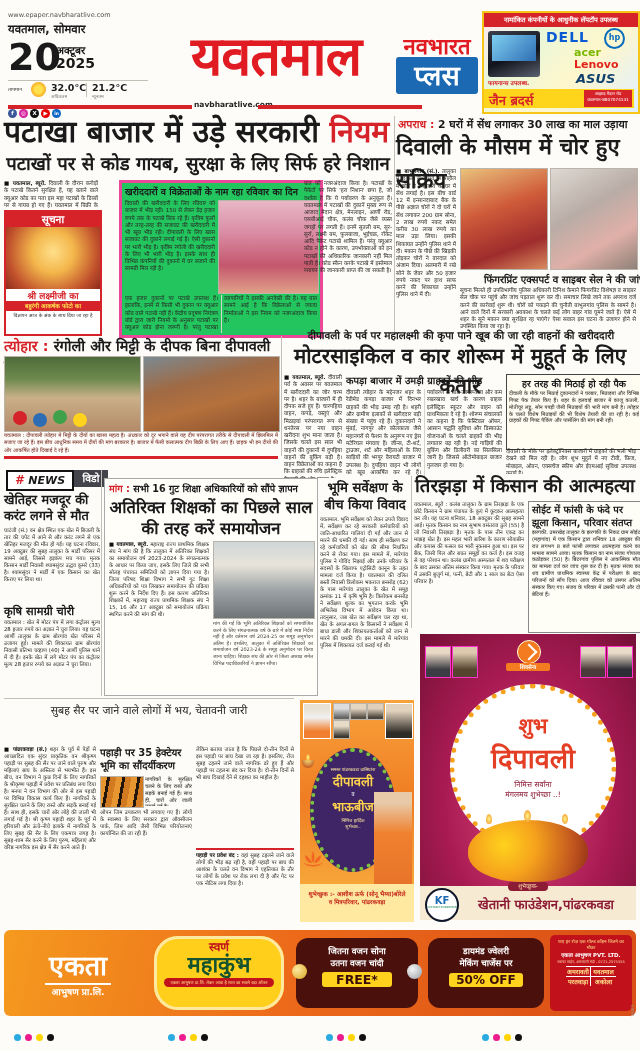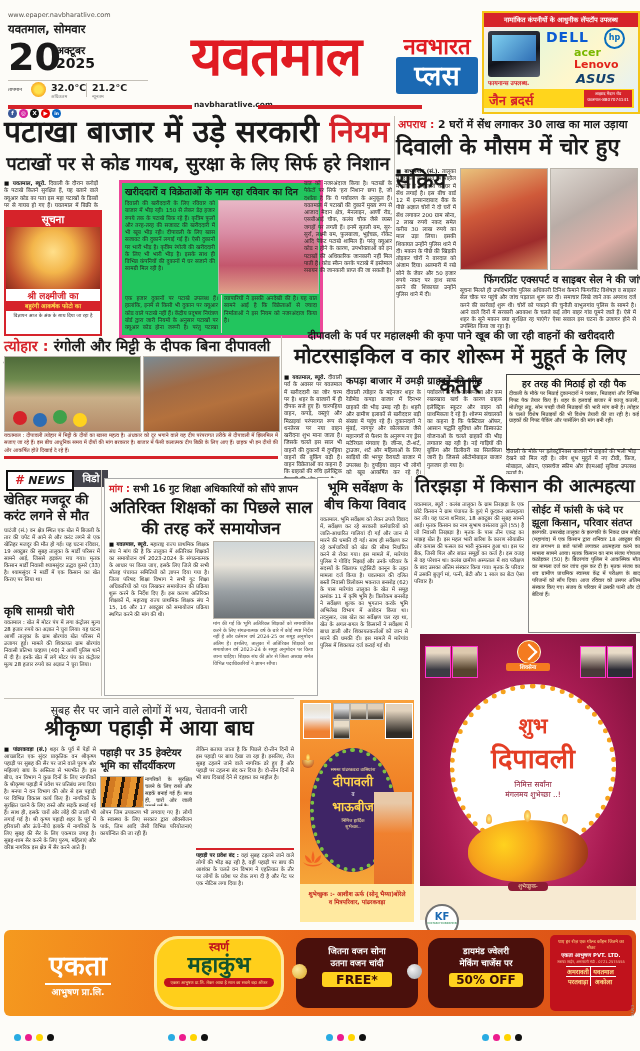--- a/index.html
+++ b/index.html
@@ -162,30 +162,30 @@
       <div style="font-size:7.5px;color:#8c1b35;margin-top:3px;">निमित्त सर्वांना</div>
       <div style="font-size:7.5px;color:#8c1b35;">मंगलमय शुभेच्छा ..!</div>
     </div>
     <div class="abs" style="left:48px;top:186px;width:120px;height:62px;background:radial-gradient(circle at 30% 40%,#ffd21e 0%,#f6a21c 35%,#c2571f 75%,#8c2a14 100%);border-radius:50% 50% 45% 45%;">
       <div style="position:absolute;left:18px;top:-6px;width:6px;height:10px;border-radius:50% 50% 50% 50%/60% 60% 40% 40%;background:radial-gradient(#fff48a,#f08c1a);"></div>
       <div style="position:absolute;left:56px;top:-10px;width:7px;height:12px;border-radius:50%;background:radial-gradient(#fff48a,#f08c1a);"></div>
       <div style="position:absolute;left:94px;top:-6px;width:6px;height:10px;border-radius:50%;background:radial-gradient(#fff48a,#f08c1a);"></div>
     </div>
     <div class="abs" style="left:0;top:252px;width:216px;height:34px;background:#f7ead2;">
       <div class="abs center" style="left:88px;top:-4px;width:40px;height:9px;background:#8c1b35;color:#ffe6b0;font-size:5.5px;line-height:9px;border-radius:4px;">शुभेच्छुक-</div>
-      <div class="abs center" style="left:5px;top:18px;width:30px;height:30px;border-radius:50%;background:#fff;border:2px solid #737373;">
+      <div class="abs center bold" style="left:40px;top:8px;width:172px;height:22px;font-size:13px;line-height:22px;color:#8c1b35;">खेतानी फाउंडेशन,पांढरकवडा</div>
+      <div class="abs center" style="left:5px;top:2px;width:30px;height:30px;border-radius:50%;background:#fff;border:2px solid #0f172a;">
         <div class="bold" style="font-size:10px;color:#1b69b3;margin-top:5px;">KF</div>
         <div style="font-size:2.6px;color:#0a7a3c;">KHETANI FOUNDATION</div>
       </div>
     </div>
   </div>
 
   <div class="abs hline" style="left:4px;top:698px;width:290px;"></div>
   <div class="abs center" style="left:4px;top:702px;width:290px;height:13px;font-size:10.8px;color:#222;">सुबह सैर पर जाने वाले लोगों में भय, चेतावनी जारी</div>
-  <div class="abs bold center" style="left:4px;top:715px;width:290px;height:27px;font-size:20.5px;line-height:27px;">श्रीकृष्ण पहाड़ी में आया बाघ</div>
   <div class="abs txt" style="left:4px;top:746px;width:92px;height:176px;font-size:5.3px;"><span class="dl">■ पांढरकवड़ा (सं.)</span> <span>शहर के पूर्व में पेड़ों से आच्छादित एक सुंदर प्राकृतिक वन श्रीकृष्ण पहाड़ी पर सुबह की सैर पर जाने वाले पुरुष और महिलाएं बाघ के अस्तित्व से भयभीत हैं। इस बीच, वन विभाग ने कुछ दिनों के लिए नागरिकों के श्रीकृष्ण पहाड़ी में प्रवेश पर प्रतिबंध लगा दिया है। मनपा ने वन विभाग की ओर से इस पहाड़ी पर विभिन्न विकास कार्य किए हैं। नागरिकों के सुरक्षित चलने के लिए रास्ते और सड़कें बनाई गई हैं। साथ ही, इसके चारों ओर लोहे की जाली भी लगाई गई है। श्री कृष्ण पहाड़ी शहर के पूर्व में हरियाली और ऊंचे-नीचे इलाके में नागरिकों के लिए सुबह की सैर के लिए एकमात्र जगह है। सुबह-शाम सैर करने के लिए पुरुष, महिलाएं और वरिष्ठ नागरिक इस क्षेत्र में सैर करने आते हैं।</span></div>
   <div class="abs bold" style="left:100px;top:746px;width:92px;height:27px;font-size:10px;line-height:13px;">पहाड़ी पर 35 हेक्टेयर भूमि का सौंदर्यीकरण</div>
   <div class="abs photo" style="left:100px;top:776px;width:42px;height:30px;background:repeating-linear-gradient(100deg,#e8962f 0 6px,#22160a 6px 9px,#d27a22 9px 15px);"></div>
   <div class="abs txt" style="left:145px;top:776px;width:47px;height:30px;font-size:5.2px;">नागरिकों के सुरक्षित चलने के लिए रास्ते और सड़कें बनाई गई हैं। साथ ही, चारों ओर जाली लगाई गई है।</div>
   <div class="abs txt" style="left:100px;top:809px;width:92px;height:113px;font-size:5.3px;">ओपन जिम उपकरण भी लगवाए गए हैं। लोगों के स्वास्थ्य के लिए सरकार द्वारा ऑक्सीजन पार्क, जिम आदि जैसी विभिन्न परियोजनाएं कार्यान्वित की जा रही हैं।</div>
   <div class="abs txt" style="left:196px;top:746px;width:98px;height:100px;font-size:5.3px;">लेकिन बताया जाता है कि पिछले दो-तीन दिनों से इस पहाड़ी पर बाघ देखा जा रहा है। इसलिए, रोज सुबह टहलने जाने वाले नागरिक डरे हुए हैं और पहाड़ी पर टहलना बंद कर दिया है। दो-तीन दिनों से भी बाघ दिखाई देने से दहशत का माहौल है।</div>
   <div class="abs redbar" style="left:196px;top:848px;width:98px;height:1.5px;"></div>
   <div class="abs txt" style="left:196px;top:852px;width:98px;height:70px;font-size:5.3px;"><span class="dl">पहाड़ी पर प्रवेश बंद :</span> <span>वहां सुबह टहलने जाने वाले लोगों की भीड़ बढ़ रही है, वहीं पहाड़ी पर बाघ की आशंका के चलते वन विभाग ने एहतियात के तौर पर लोगों के प्रवेश पर रोक लगा दी है और गेट पर एक नोटिस लगा दिया है।</span></div>
 
   <div class="abs" style="left:300px;top:700px;width:114px;height:222px;background:linear-gradient(180deg,#f9a13b 0%,#ef7d23 45%,#f9b843 100%);">

